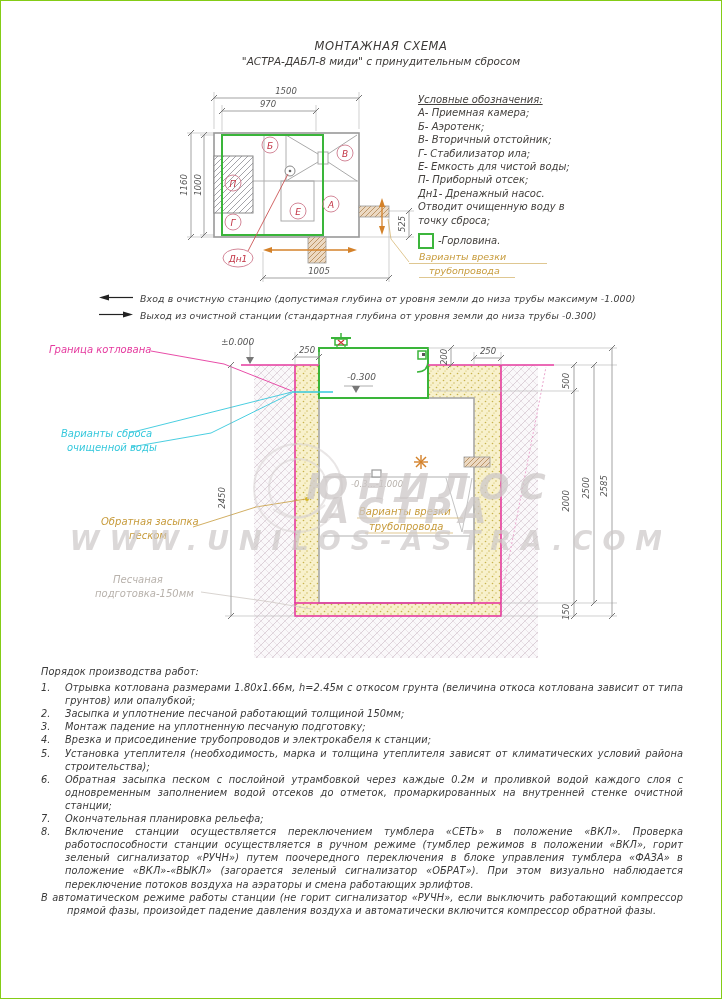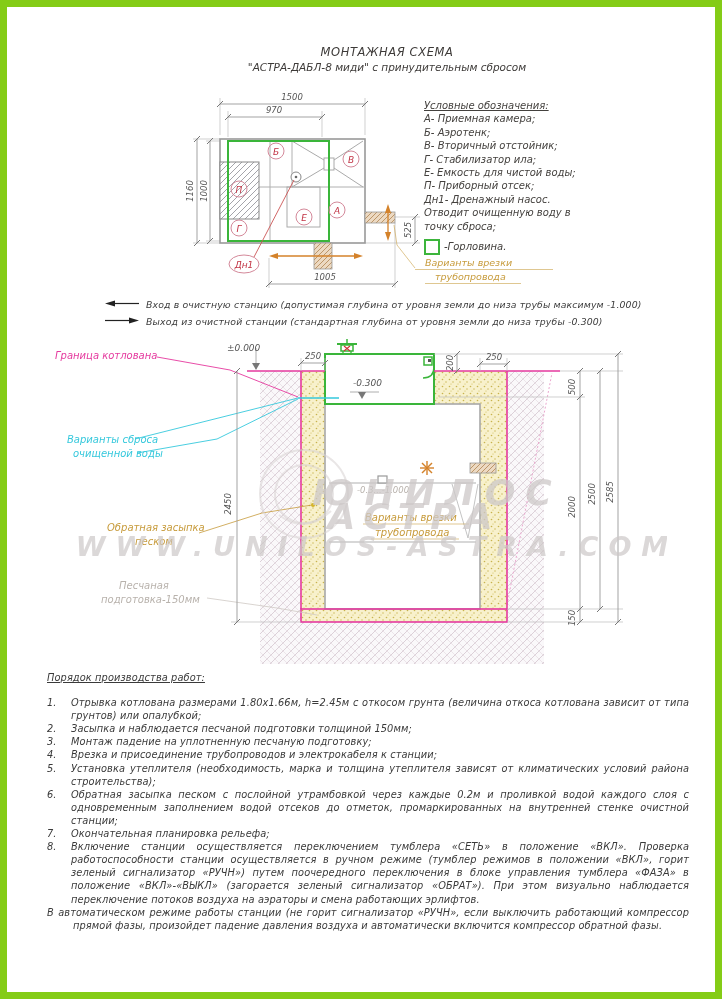--- a/index.html
+++ b/index.html
@@ -1,29 +1,29 @@
 <!DOCTYPE html>
 <html><head>
 <meta charset="utf-8">
 <style>
   html,body{margin:0;padding:0;background:#fff;}
-  .sheet{position:relative;width:722px;height:999px;background:#fff;border:7px solid #84cc16;box-sizing:border-box;overflow:hidden;
+  .sheet{position:relative;width:722px;height:999px;background:#fff;border:1px solid #84cc16;box-sizing:border-box;overflow:hidden;
          font-family:"DejaVu Sans",sans-serif;font-style:italic;color:#3d3a38;}
   .abs{position:absolute;}
   .title-block{left:110px;top:38px;width:540px;text-align:center;line-height:1.25;}
   .title1{font-size:11.5px;letter-spacing:.6px;}
   .title2{font-size:10.5px;margin-top:2px;}
   .legend{left:417px;top:92px;width:210px;font-size:10px;line-height:13.4px;color:#44413e;}
   .legend .hd{text-decoration:underline;}
   .legend .gor{display:flex;align-items:center;margin-top:6px;}
   .gsq{display:inline-block;width:12px;height:12px;border:2px solid #3cb53c;margin-right:4px;flex:0 0 auto;}
   .io-row{display:flex;align-items:flex-start;white-space:nowrap;font-size:9.3px;color:#3c3c3c;letter-spacing:.15px;}
   .io-row svg{margin-right:7px;flex:0 0 auto;}
   .proc{left:40px;top:664px;width:642px;font-size:9.8px;line-height:13.1px;color:#3a3a3a;letter-spacing:.1px;}
-  .proc .hd{text-decoration:underline;margin-bottom:12px;}
+  .proc .hd{margin-bottom:3px;}
   .proc .item{display:flex;text-align:justify;}
   .proc .num{flex:0 0 24px;}
   .proc .txt{flex:1;}
   .proc .note{padding-left:26px;text-indent:-26px;text-align:justify;}
   svg text{font-family:"DejaVu Sans",sans-serif;font-style:italic;}
 </style>
 </head>
 <body>
 
 <div class="sheet">
@@ -362,21 +362,21 @@
   </svg>
 
   <div class="abs proc">
     <div class="hd">Порядок производства работ:</div>
     <div class="item">
       <span class="num">1.</span>
       <span class="txt">Отрывка котлована размерами 1.80х1.66м, h=2.45м с откосом грунта (величина откоса котлована зависит от типа грунтов) или опалубкой;</span>
     </div>
     <div class="item">
       <span class="num">2.</span>
-      <span class="txt">Засыпка и наблюдается песчаной подготовки толщиной 150мм;</span>
+      <span class="txt">Засыпка и уплотнение песчаной работающий толщиной 150мм;</span>
     </div>
     <div class="item">
       <span class="num">3.</span>
       <span class="txt">Монтаж падение на уплотненную песчаную подготовку;</span>
     </div>
     <div class="item">
       <span class="num">4.</span>
       <span class="txt">Врезка и присоединение трубопроводов и электрокабеля к станции;</span>
     </div>
     <div class="item">

